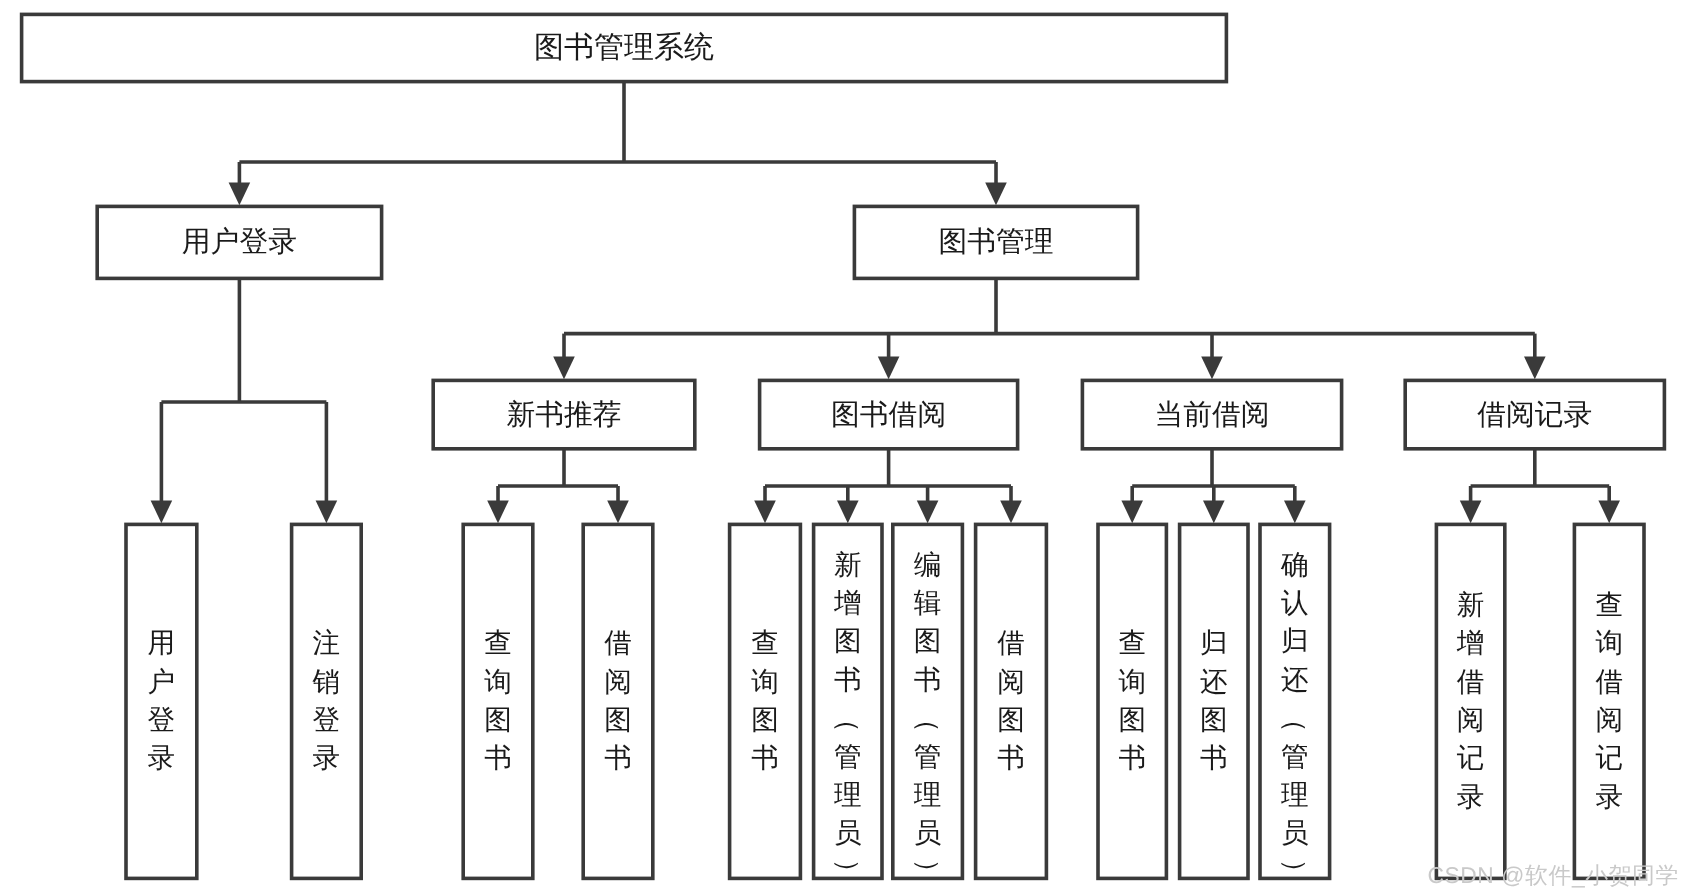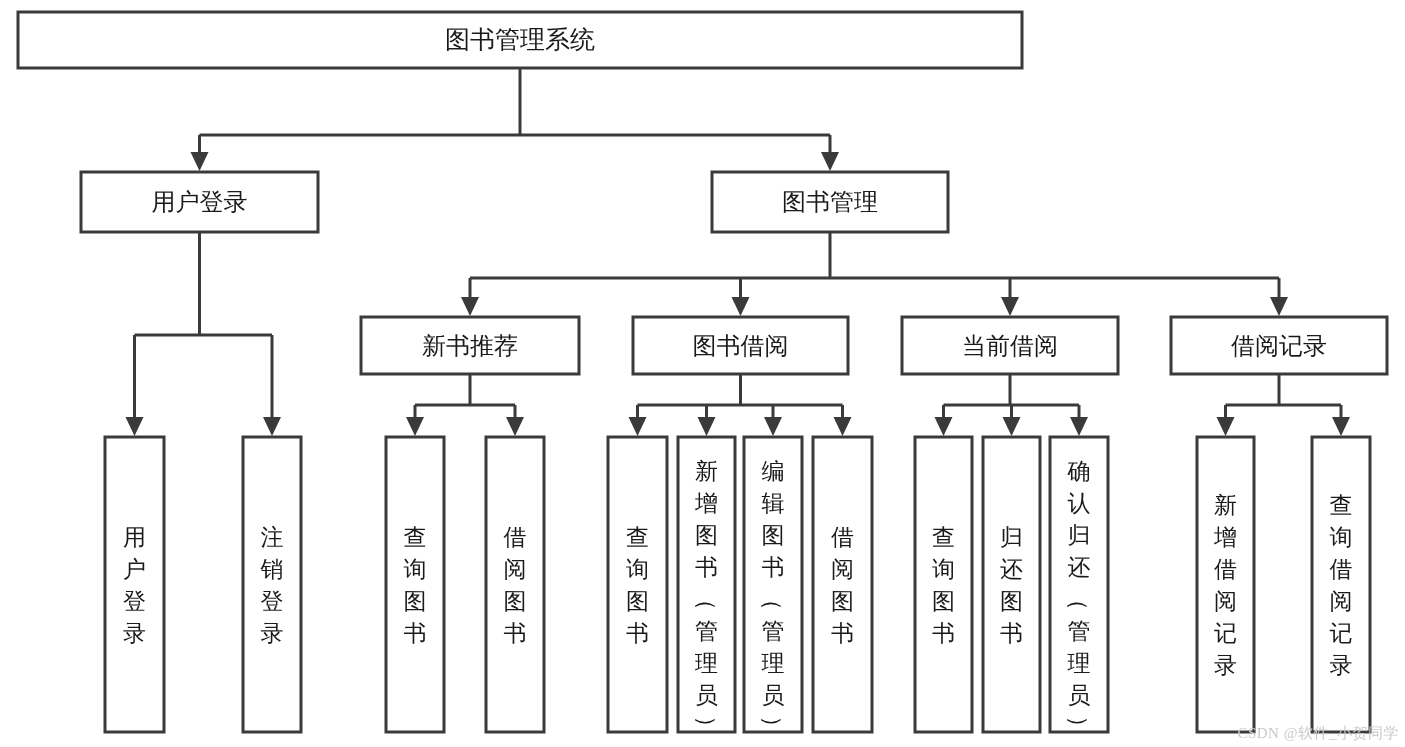--- a/index.html
+++ b/index.html
@@ -60,22 +60,22 @@
     fill: #1a1a1a;
     font-family: "DejaVu Sans", "Liberation Sans", sans-serif;
     font-size: 23px;
     text-anchor: middle;
     dominant-baseline: central;
   }
   .watermark {
     position: absolute;
     right: 6px;
     bottom: 4px;
-    font-family: Liberation Serif, serif;
-    font-size: 15px;
+    font-family: Liberation Sans, sans-serif;
+    font-size: 19px;
     color: #c9c9c9;
     letter-spacing: 0.5px;
     user-select: none;
     pointer-events: none;
     white-space: nowrap;
   }
 </style>
 </head>
 <body>
 

